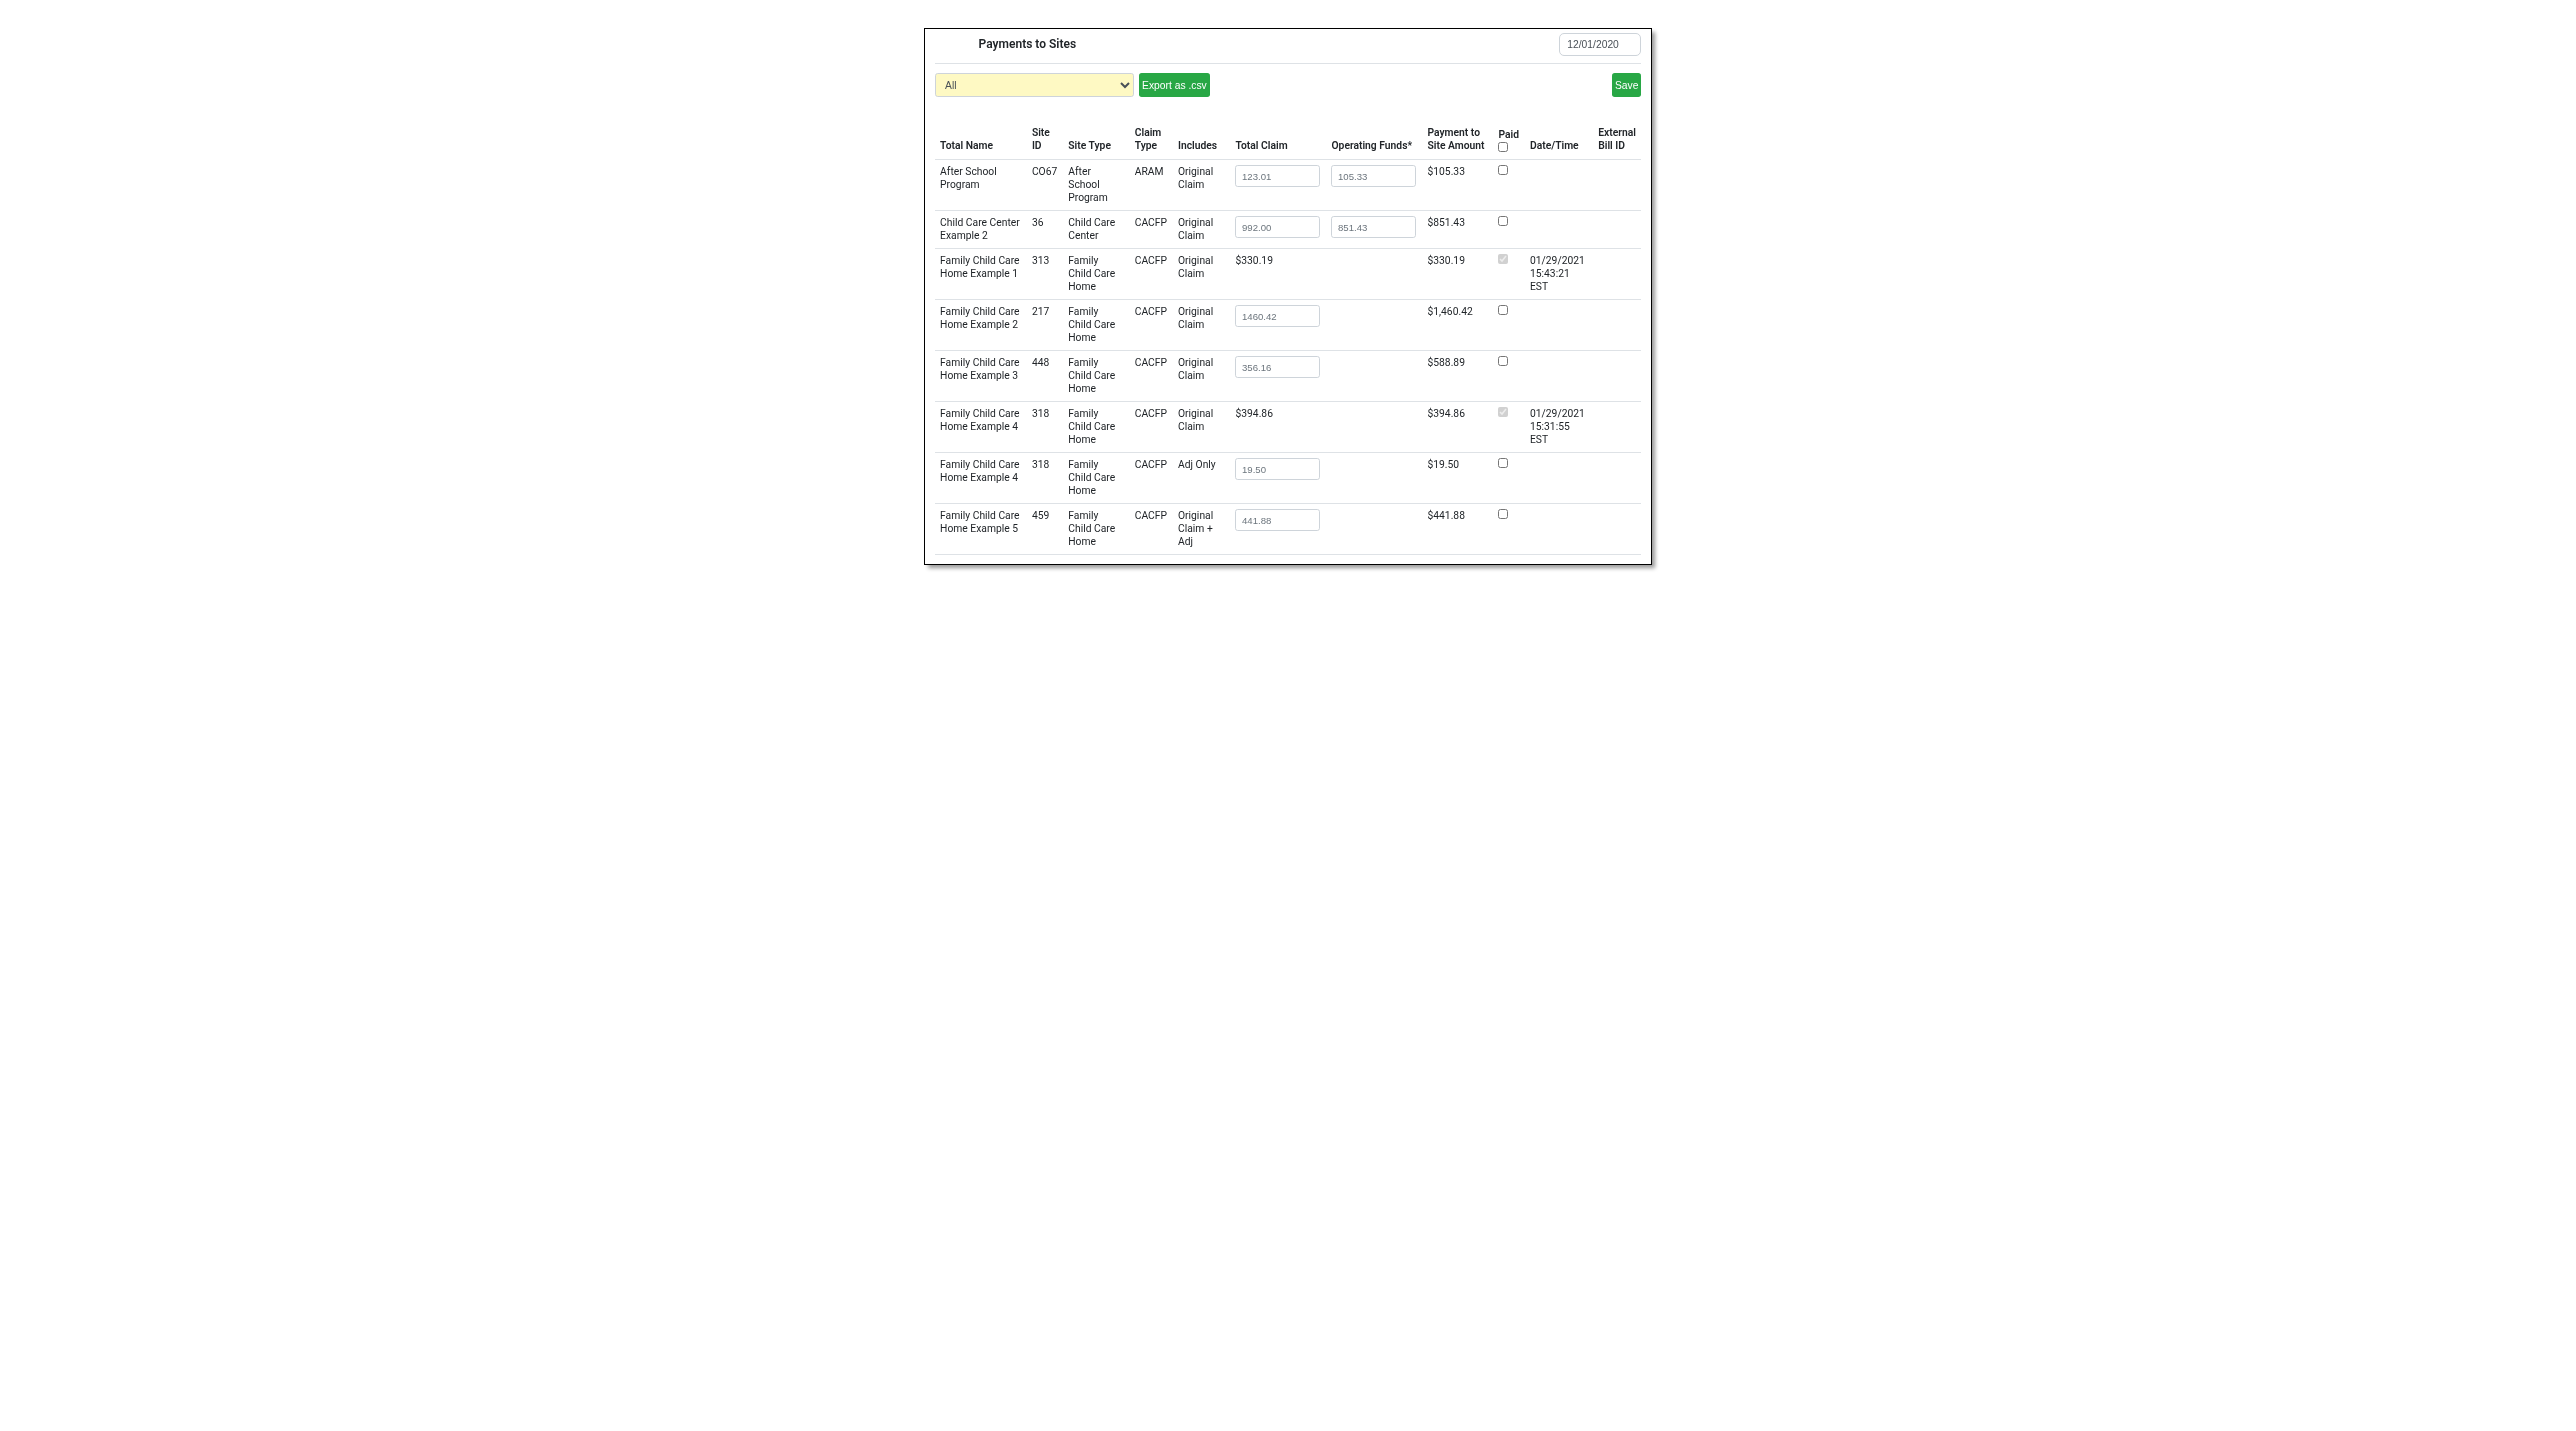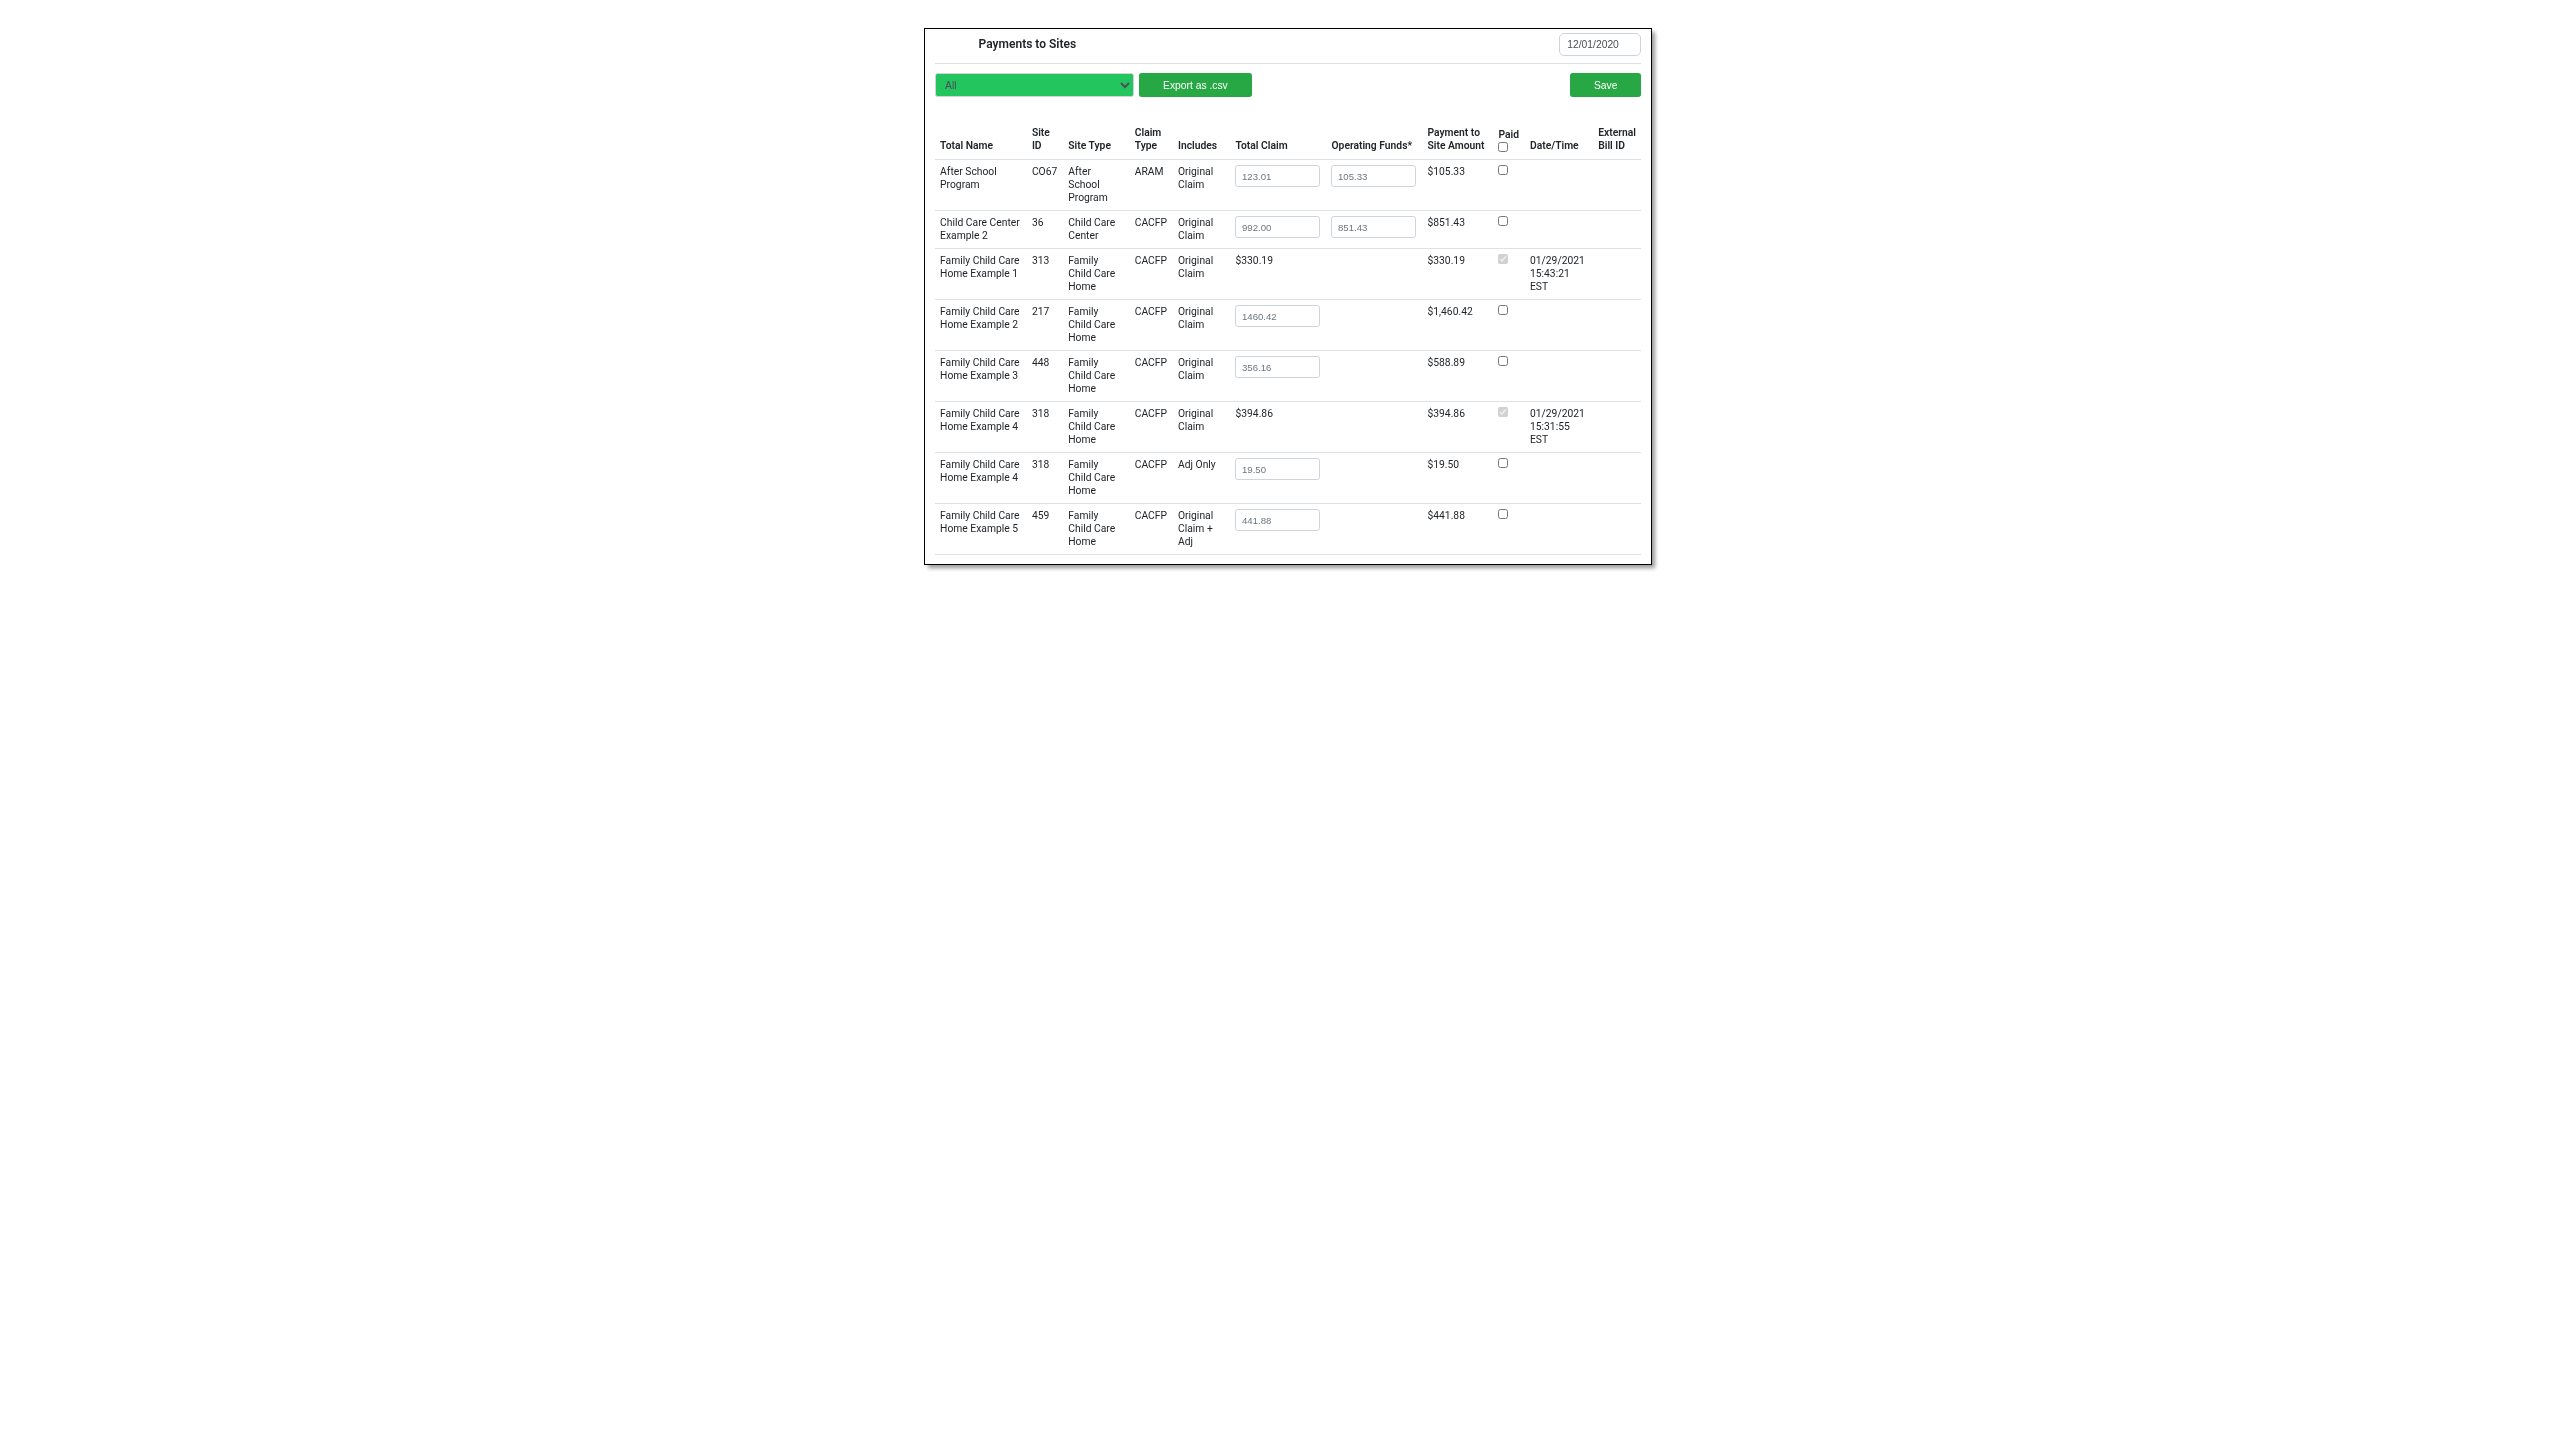--- a/index.html
+++ b/index.html
@@ -51,26 +51,26 @@
     padding: 9.6px 0 4.1px 0;
     gap: 5.5px;
   }
   .filter-select {
     height: 23.4px;
     padding: 2.7px 5.5px;
     border: 0.7px solid #ced4da;
     border-radius: 2.7px;
     font-size: 10.3px;
     width: 199px;
-    background: #22c55e;
+    background: #fef9c3;
     color: #495057;
   }
   .btn {
     height: 23.4px;
-    padding: 0 24px;
+    padding: 0 3px;
     border: none;
     border-radius: 2.7px;
     font-size: 10.3px;
     cursor: pointer;
     color: #fff;
     background: #28a745;
   }
   .spacer { flex: 1; }
   table.data-table {
     width: 100%;

